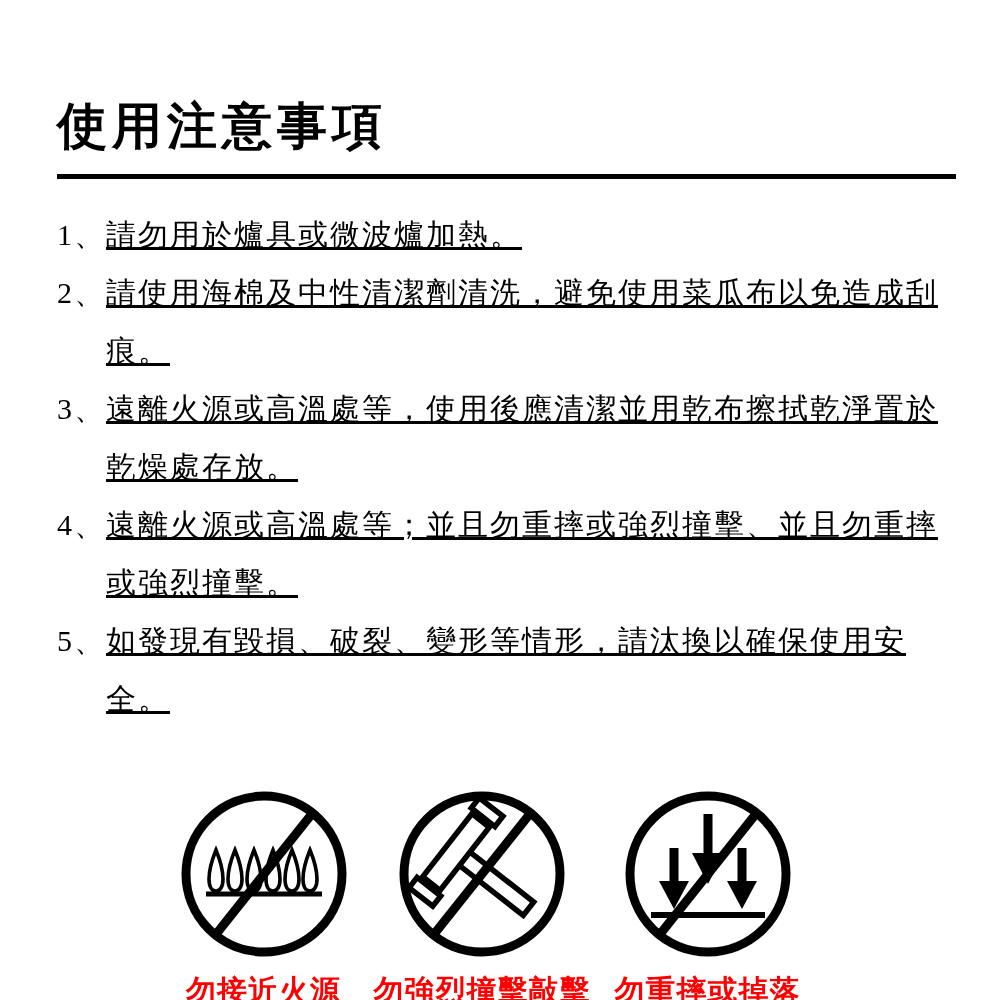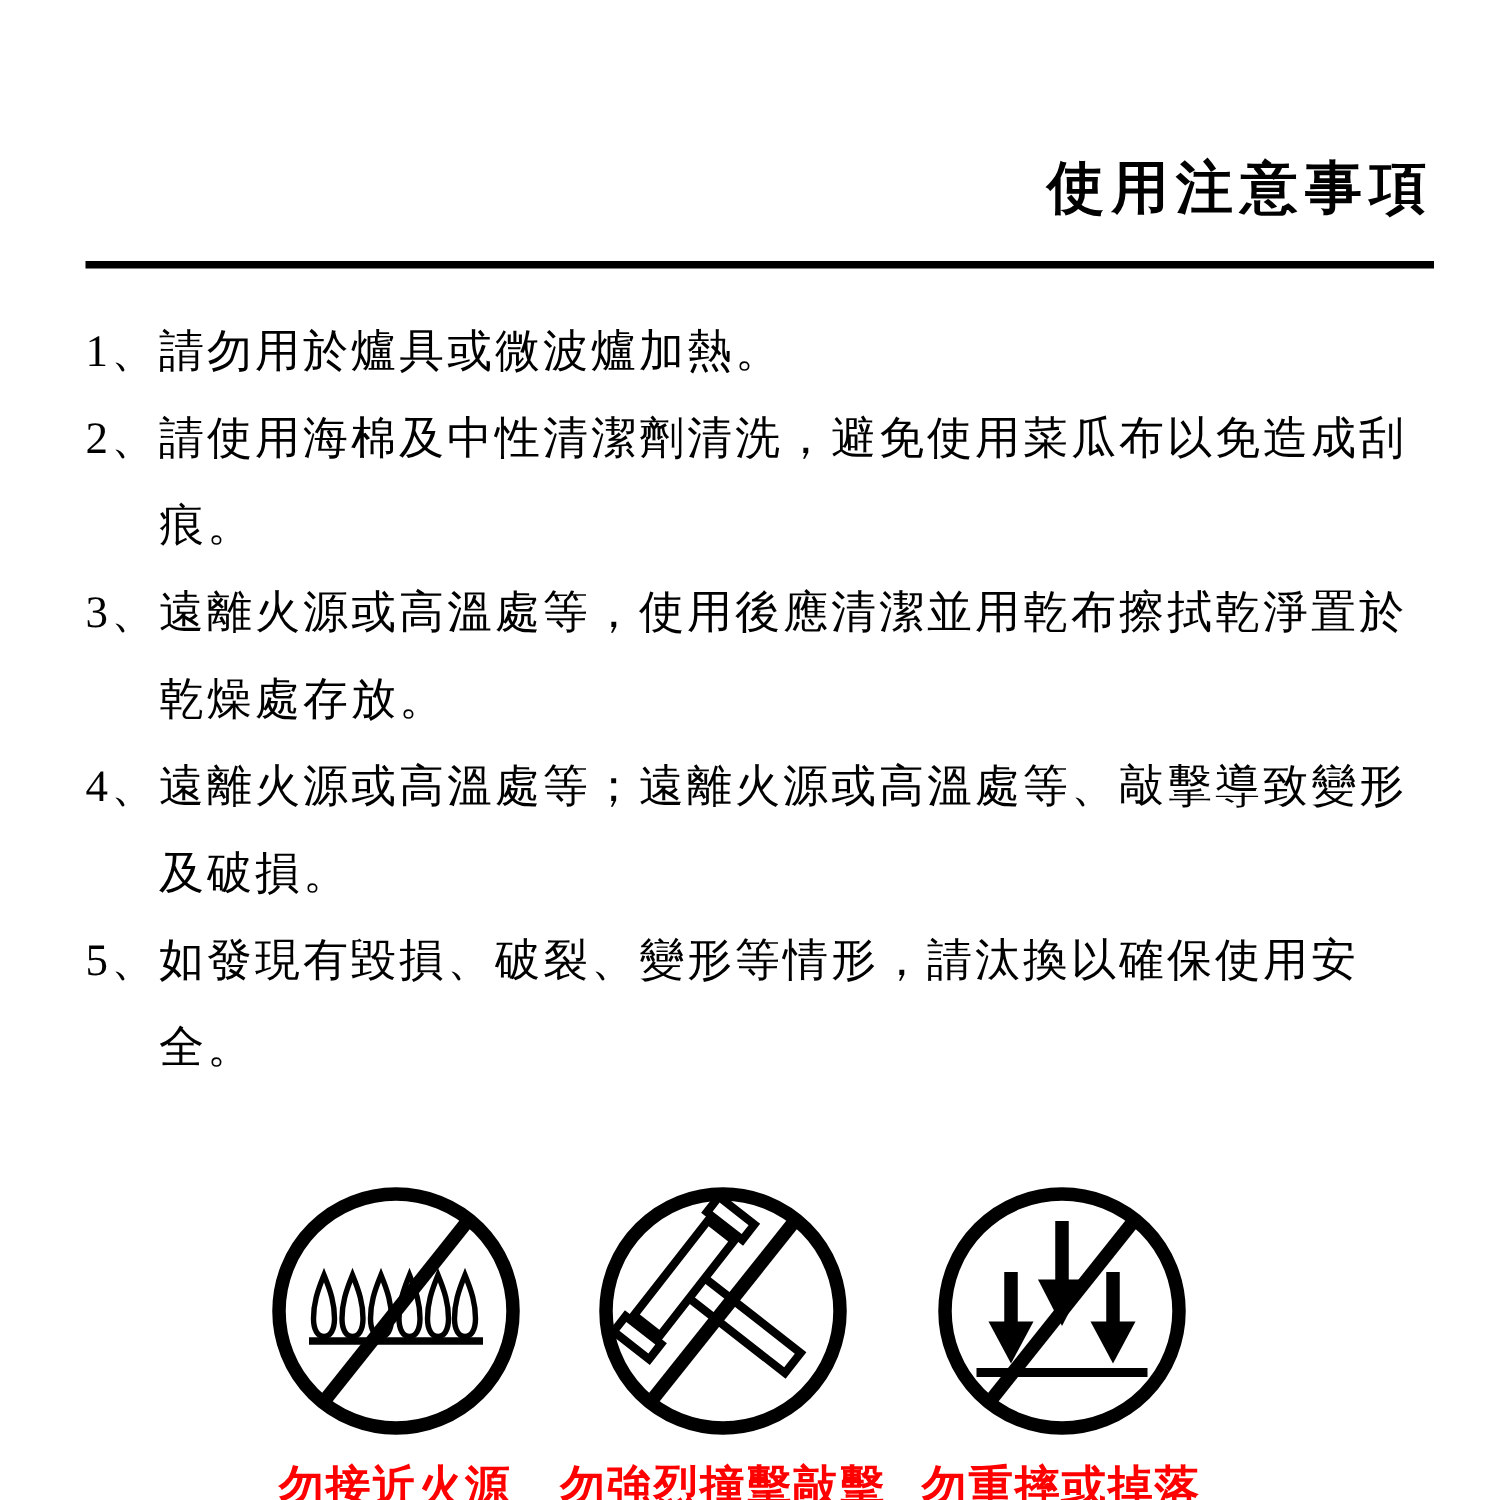--- a/index.html
+++ b/index.html
@@ -6,36 +6,36 @@
   body{
     width:1000px;height:1000px;overflow:hidden;
     font-family:"Liberation Serif","DejaVu Serif",serif;
     color:var(--text,#000);
   }
   .page{width:1000px;height:1000px;position:relative;}
 
   
   .title{
     margin:95px 44px 0 57px;
-    font-size:38px;line-height:62px;font-weight:bold;
-    letter-spacing:5px;text-align:right;white-space:nowrap;
+    font-size:50px;line-height:62px;font-weight:bold;
+    letter-spacing:5px;text-align:left;white-space:nowrap;
   }
   .divider{
     margin:17px 44px 0 57px;height:5px;
     background:var(--divider,#000);
   }
 
   
   .instructions{
     margin:27px 38px 0 57px;
     font-size:30px;line-height:58px;letter-spacing:2px;
   }
   .item{display:flex;align-items:flex-start;}
   .item .marker{flex:0 0 46px;}
-  .item .text{flex:1;}
+  .item .text{flex:1;text-decoration:underline;}
 
   
   .warnings{
     display:flex;justify-content:center;align-items:flex-start;
     gap:24px;margin-top:60px;margin-right:22px;
   }
   .warning{margin:0;display:flex;flex-direction:column;align-items:center;}
   .warning svg{display:block;}
   .warning figcaption{
     margin-top:11px;
@@ -62,21 +62,21 @@
     <div class="item">
       <span class="marker">2、</span>
       <span class="text">請使用海棉及中性清潔劑清洗，避免使用菜瓜布以免造成刮痕。</span>
     </div>
     <div class="item">
       <span class="marker">3、</span>
       <span class="text">遠離火源或高溫處等，使用後應清潔並用乾布擦拭乾淨置於乾燥處存放。</span>
     </div>
     <div class="item">
       <span class="marker">4、</span>
-      <span class="text">遠離火源或高溫處等；遠離火源或高溫處等、敲擊導致變形及破損。</span>
+      <span class="text">遠離火源或高溫處等；並且勿重摔或強烈撞擊、並且勿重摔或強烈撞擊。</span>
     </div>
     <div class="item">
       <span class="marker">5、</span>
       <span class="text">如發現有毀損、破裂、變形等情形，請汰換以確保使用安全。</span>
     </div>
   </main>
 
   <section class="warnings">
 
     <figure class="warning">

